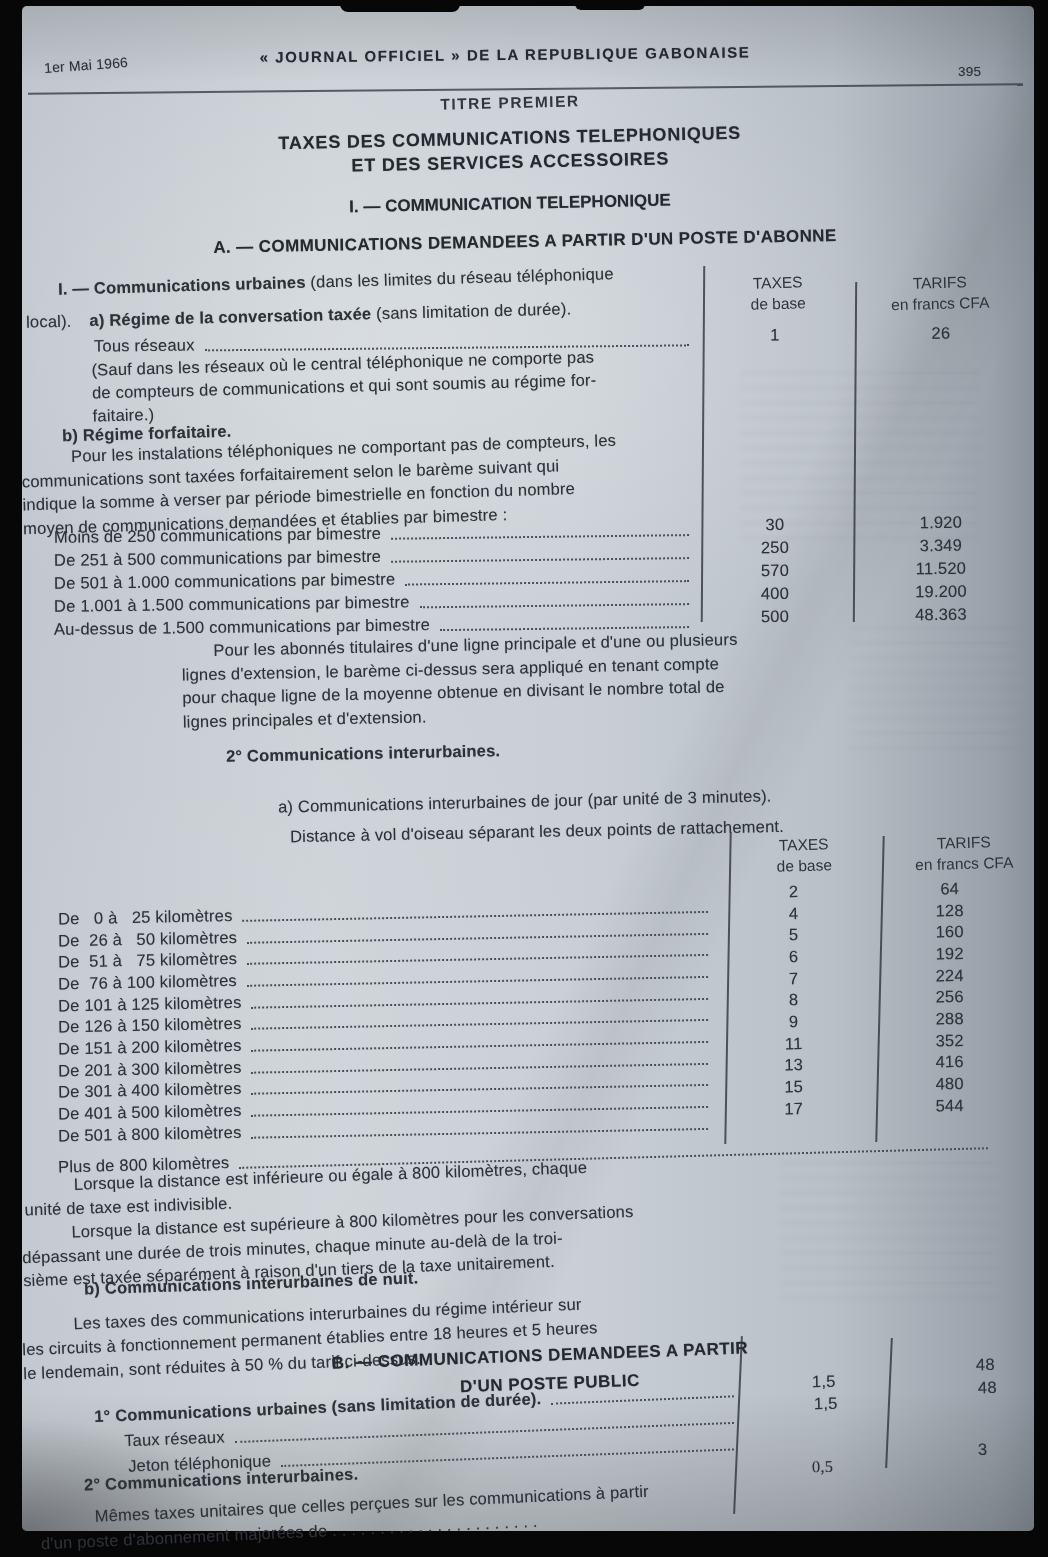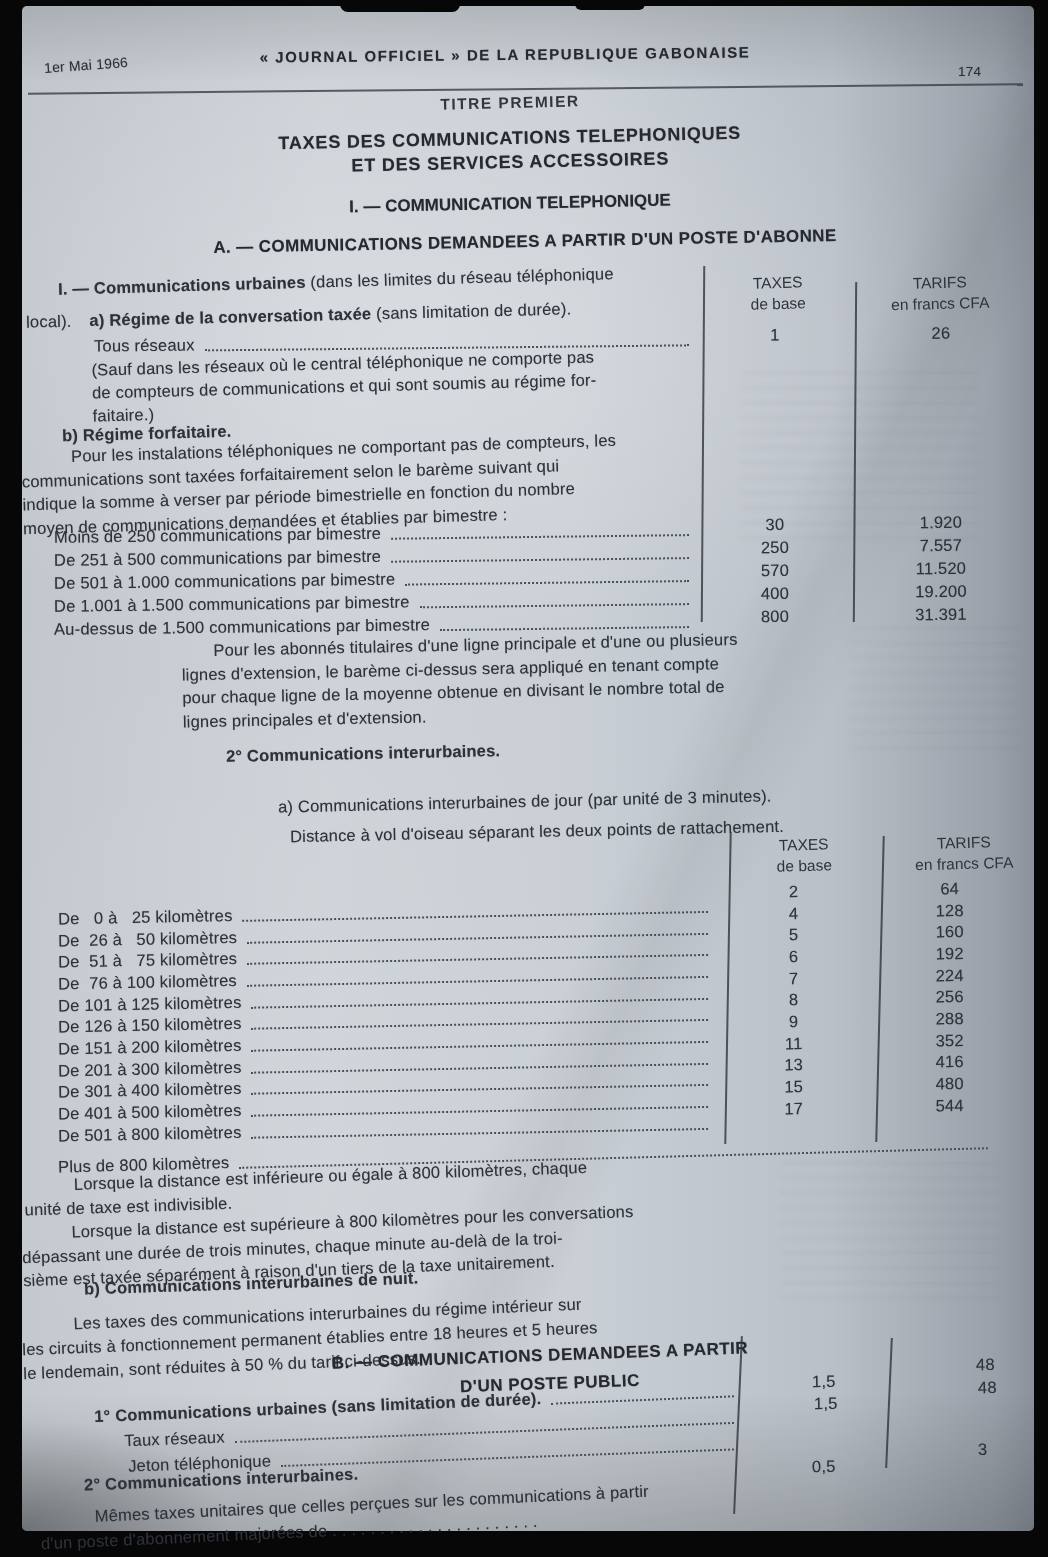--- a/index.html
+++ b/index.html
@@ -47,21 +47,21 @@
 
   <div class="notch" style="left:340px;top:0;width:120px;height:12px;border-radius:0 0 8px 8px;"></div>
   <div class="notch" style="left:575px;top:0;width:70px;height:10px;border-radius:0 0 6px 6px;"></div>
 
   <div class="smudge" style="left:740px;top:370px;width:240px;height:170px;"></div>
   <div class="smudge" style="left:850px;top:620px;width:170px;height:130px;"></div>
   <div class="smudge" style="left:780px;top:1150px;width:220px;height:150px;"></div>
 
   <div class="abs txt" style="left:44px;top:54px;transform:rotate(-4deg);font-size:14px;">1er Mai 1966</div>
   <div class="abs hd center" style="left:225px;top:46px;width:560px;transform:rotate(-0.6deg);font-size:15px;letter-spacing:1.6px;">« JOURNAL OFFICIEL » DE LA REPUBLIQUE GABONAISE</div>
-  <div class="abs txt" style="left:958px;top:60px;font-size:13.5px;">174</div>
+  <div class="abs txt" style="left:958px;top:60px;font-size:13.5px;">395</div>
   <div class="abs" style="left:28px;top:88px;width:995px;height:2.2px;background:#383d44;opacity:.8;transform:rotate(-0.55deg);"></div>
 
   <div class="abs center" style="left:380px;top:94px;width:260px;transform:rotate(-1.4deg);font-size:15.5px;letter-spacing:1.5px;color:#33373d;font-weight:bold;">TITRE PREMIER</div>
   <div class="abs hd center ml" style="left:225px;top:126px;width:570px;transform:rotate(-1.3deg);font-size:18px;line-height:24px;letter-spacing:.8px;">TAXES DES COMMUNICATIONS TELEPHONIQUES
 ET DES SERVICES ACCESSOIRES</div>
   <div class="abs hd center" style="left:280px;top:194px;width:460px;transform:rotate(-1.2deg);font-size:17px;">I. — COMMUNICATION TELEPHONIQUE</div>
   <div class="abs hd center" style="left:130px;top:232px;width:790px;transform:rotate(-1.1deg);font-size:17px;letter-spacing:.4px;">A. — COMMUNICATIONS DEMANDEES A PARTIR D'UN POSTE D'ABONNE</div>
 
   <div class="abs colhead ml" style="left:722px;top:272px;width:112px;transform:rotate(-1.5deg);">TAXES
 de base</div>
@@ -98,21 +98,21 @@
       </div>
     <div class="cell taxe"><span class="val">30</span></div>
     <div class="cell tarif"><span class="val">1.920</span></div>
   </div>
   <div class="abs row t1 txt" style="left:54px;top:543px;width:956px;transform:rotate(-0.7deg);">
     <div class="lead" style="width:645px;">
         <span class="lbl">De 251 à 500 communications par bimestre</span>
         <span class="dots"></span>
       </div>
     <div class="cell taxe"><span class="val">250</span></div>
-    <div class="cell tarif"><span class="val">7.557</span></div>
+    <div class="cell tarif"><span class="val">3.349</span></div>
   </div>
   <div class="abs row t1 txt" style="left:54px;top:566px;width:956px;transform:rotate(-0.7deg);">
     <div class="lead" style="width:645px;">
         <span class="lbl">De 501 à 1.000 communications par bimestre</span>
         <span class="dots"></span>
       </div>
     <div class="cell taxe"><span class="val">570</span></div>
     <div class="cell tarif"><span class="val">11.520</span></div>
   </div>
   <div class="abs row t1 txt" style="left:54px;top:589px;width:956px;transform:rotate(-0.7deg);">
@@ -121,22 +121,22 @@
         <span class="dots"></span>
       </div>
     <div class="cell taxe"><span class="val">400</span></div>
     <div class="cell tarif"><span class="val">19.200</span></div>
   </div>
   <div class="abs row t1 txt" style="left:54px;top:612px;width:956px;transform:rotate(-0.7deg);">
     <div class="lead" style="width:645px;">
         <span class="lbl">Au-dessus de 1.500 communications par bimestre</span>
         <span class="dots"></span>
       </div>
-    <div class="cell taxe"><span class="val">800</span></div>
-    <div class="cell tarif"><span class="val">31.391</span></div>
+    <div class="cell taxe"><span class="val">500</span></div>
+    <div class="cell tarif"><span class="val">48.363</span></div>
   </div>
 
   <div class="abs txt ml" style="left:182px;top:632px;width:720px;transform:rotate(-1.2deg);line-height:23.5px;text-indent:32px;">Pour les abonnés titulaires d'une ligne principale et d'une ou plusieurs
 lignes d'extension, le barème ci-dessus sera appliqué en tenant compte
 pour chaque ligne de la moyenne obtenue en divisant le nombre total de
 lignes principales et d'extension.</div>
 
   <div class="abs txt b" style="left:226px;top:742px;transform:rotate(-1.2deg);">2° Communications interurbaines.</div>
   <div class="abs txt" style="left:278px;top:790px;transform:rotate(-1.3deg);">a) Communications interurbaines de jour (par unité de 3 minutes).</div>
   <div class="abs txt" style="left:290px;top:820px;transform:rotate(-1.2deg);">Distance à vol d'oiseau séparant les deux points de rattachement.</div>
@@ -271,17 +271,17 @@
   <div class="abs row txt" style="left:94px;top:1444px;width:650px;transform:rotate(-2.1deg);">
     <span class="lbl" style="padding-left:34px;">Jeton téléphonique</span>
       <span class="dots"></span>
   </div>
   <div class="abs txt b" style="left:84px;top:1468px;transform:rotate(-2.3deg);">2° Communications interurbaines.</div>
   <div class="abs txt ml" style="left:40px;top:1490px;width:720px;transform:rotate(-2.6deg);line-height:24.5px;text-indent:55px;">Mêmes taxes unitaires que celles perçues sur les communications à partir
 d'un poste d'abonnement majorées de . . . . . . . . . . . . . . . . . . . . . .</div>
 
   <div class="abs txt" style="left:812px;top:1370px;transform:rotate(-1deg);">1,5</div>
   <div class="abs txt" style="left:814px;top:1392px;transform:rotate(-1deg);">1,5</div>
-  <div class="abs txt" style="left:812px;top:1455px;transform:rotate(-1deg);">0,5</div>
+  <div class="abs txt" style="left:812px;top:1455px;transform:rotate(-1deg);font-family:Liberation Serif, serif;">0,5</div>
   <div class="abs txt" style="left:976px;top:1353px;transform:rotate(-1deg);">48</div>
   <div class="abs txt" style="left:978px;top:1376px;transform:rotate(-1deg);">48</div>
   <div class="abs txt" style="left:978px;top:1438px;transform:rotate(-1deg);">3</div>
 </div>
 
 </body></html>

